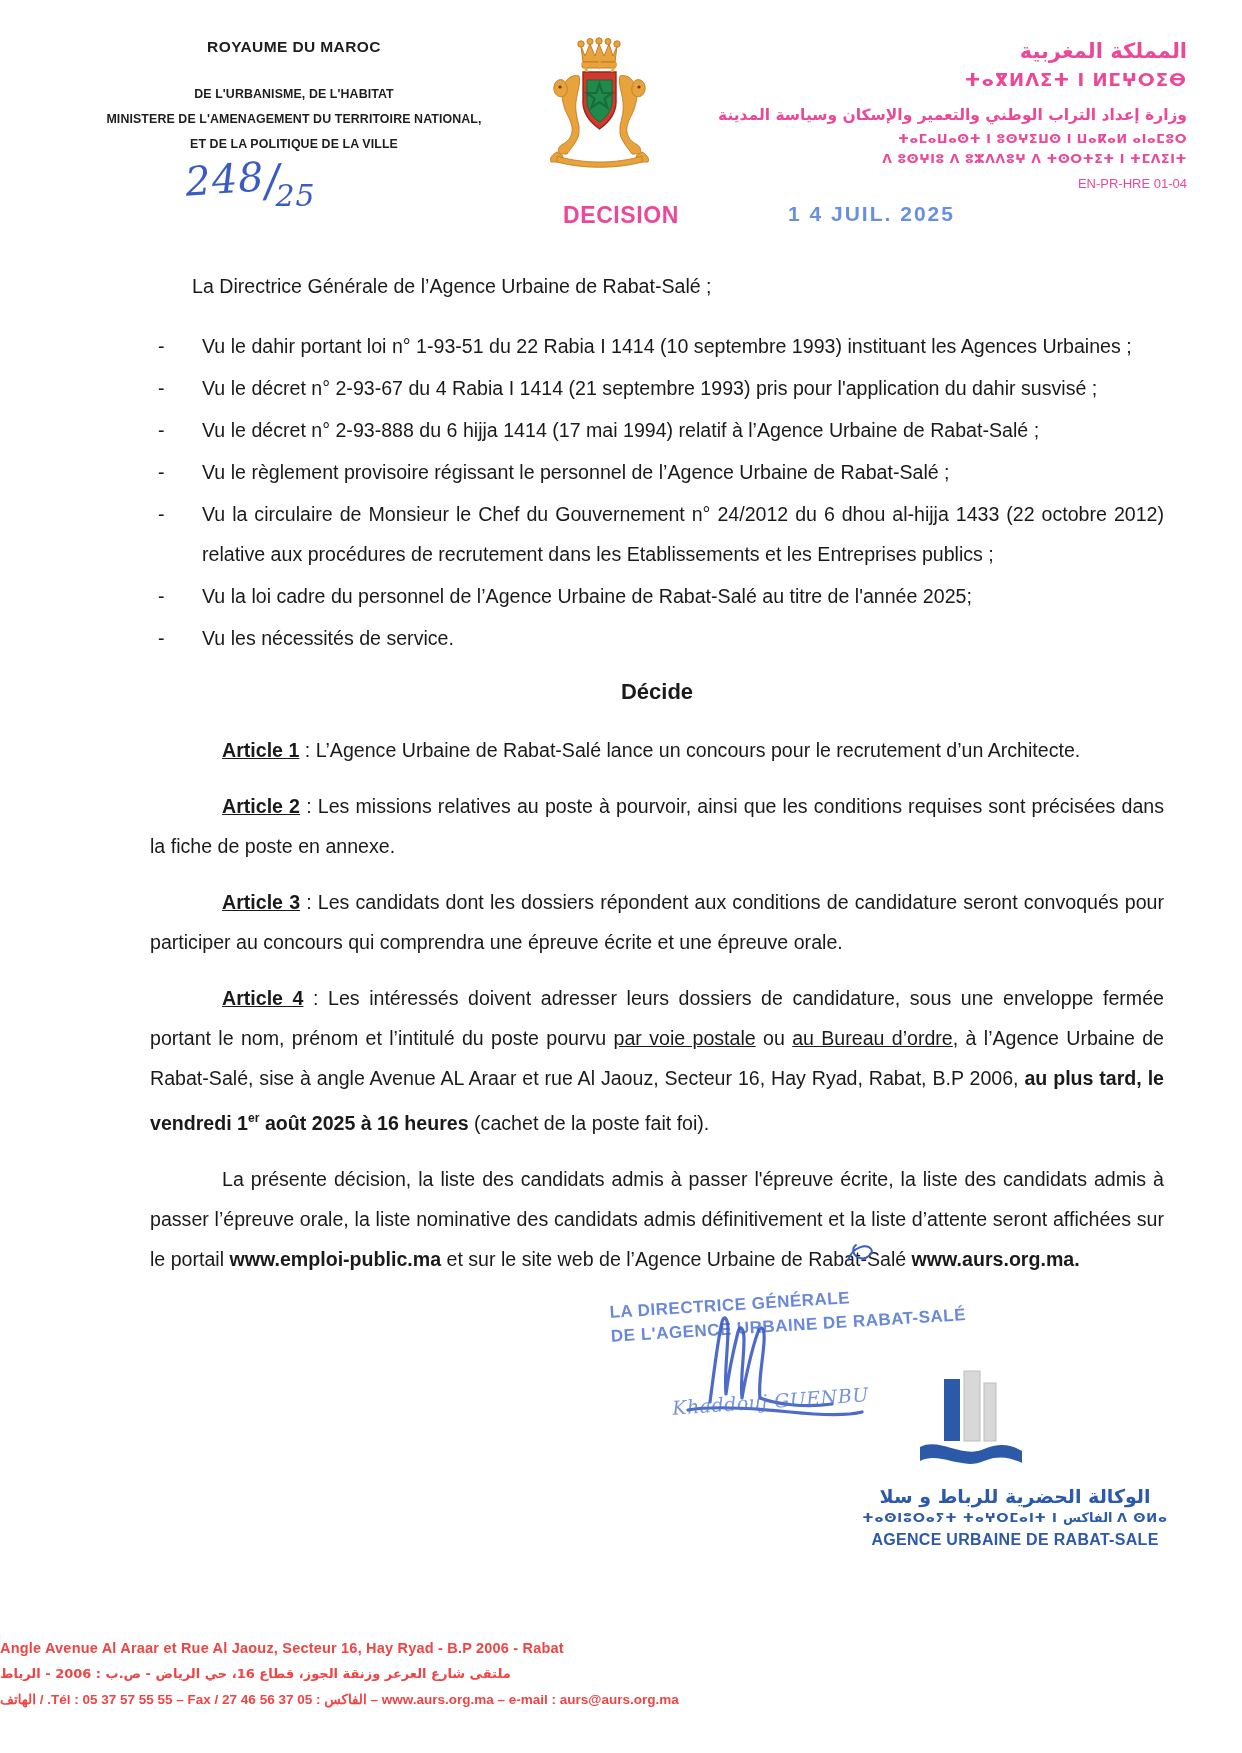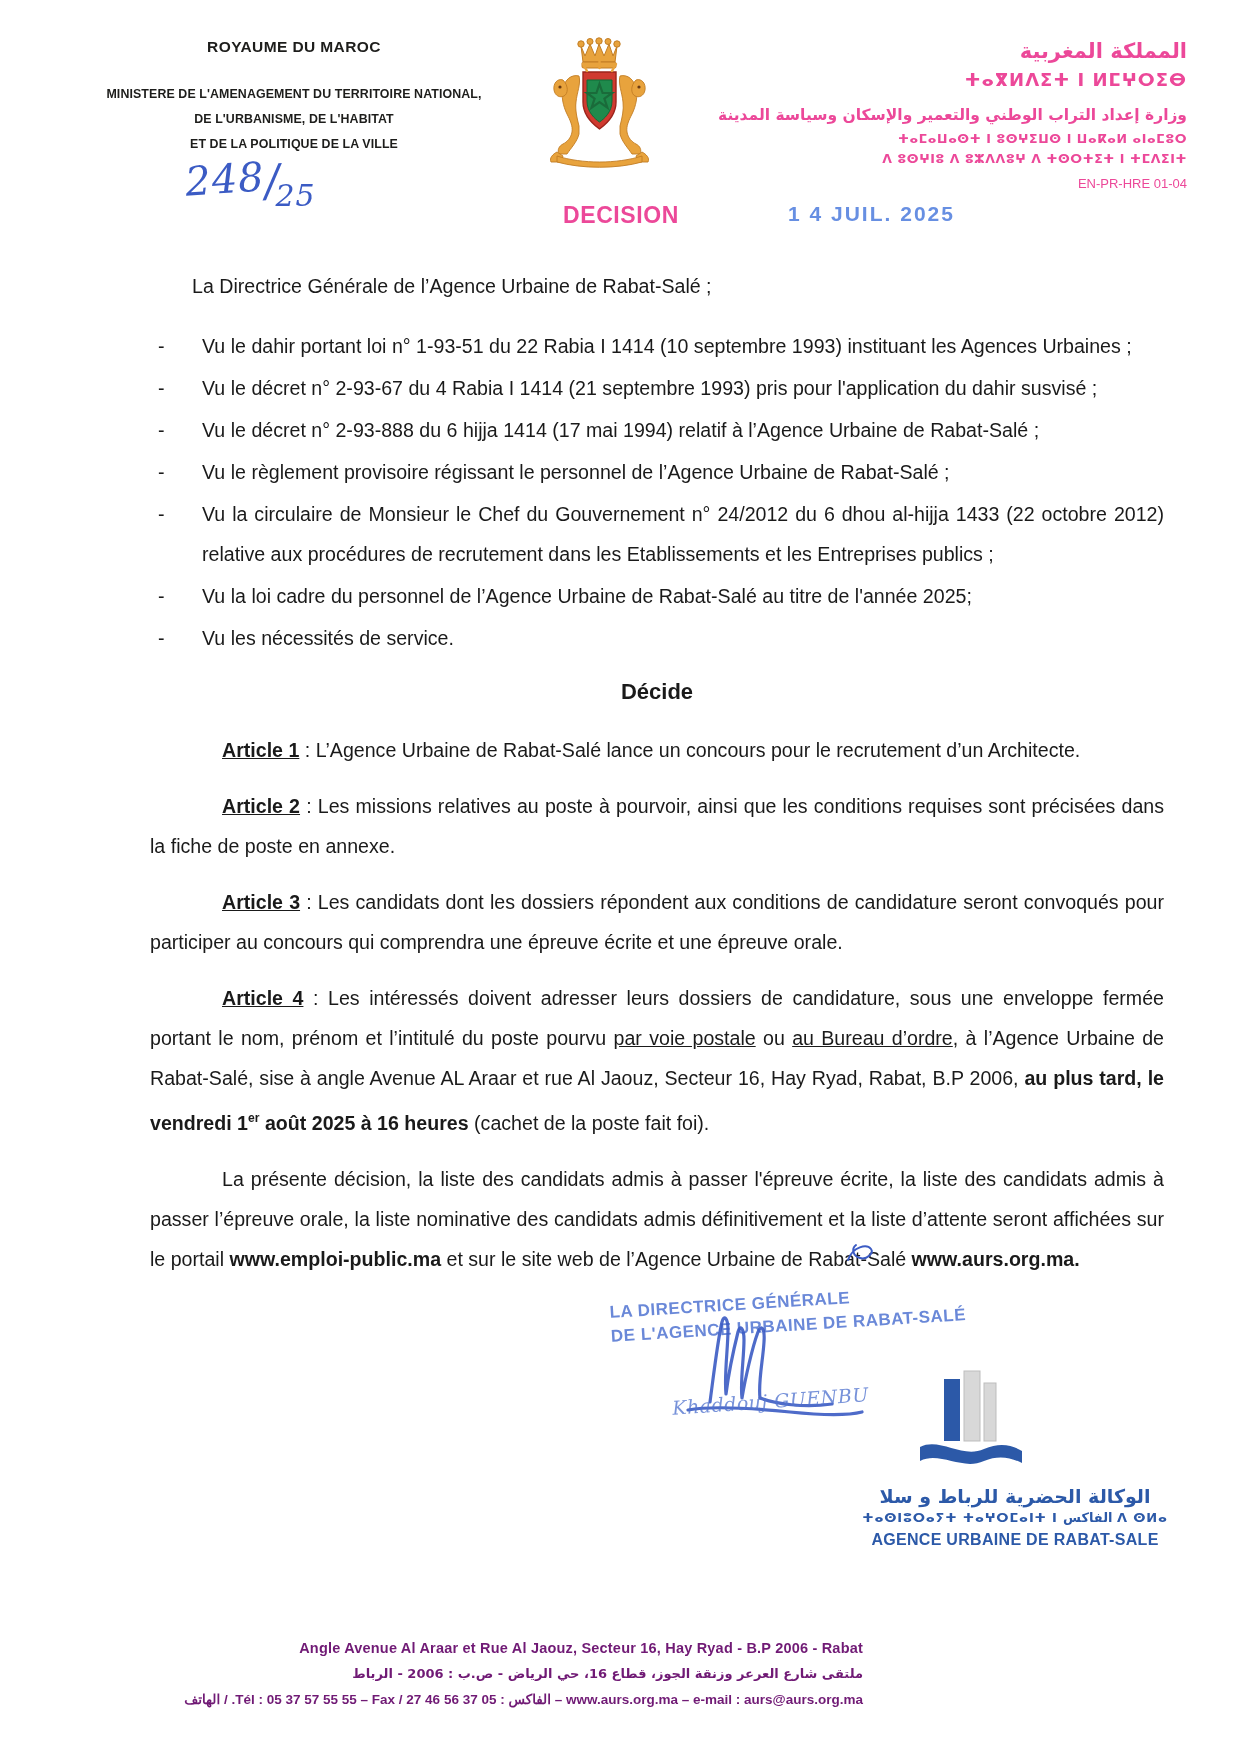--- a/index.html
+++ b/index.html
@@ -284,45 +284,44 @@
     font-weight: bold;
     letter-spacing: 0.3px;
   }
 
   
   .footer {
     position: absolute;
     left: 0;
     top: 1635px;
     width: 820px;
-    text-align: right;
-    color: #701a75;
-    font-weight: bold;
-    margin-left: 43px;
+    text-align: left;
+    color: #ef4444;
+    font-weight: bold;
   }
   .f-line1 { font-size: 14.5px; line-height: 26px; letter-spacing: 0.2px; }
   .f-line2 {
     font-size: 13px;
     line-height: 26px;
     direction: rtl;
     font-family: "DejaVu Sans", sans-serif;
   }
   .f-line3 { font-size: 13.5px; line-height: 26px; }
 </style>
 </head>
 <body>
 
 <div class="page">
 
   <div class="header">
 
     <div class="hdr-left">
       <div class="hdr-kingdom">ROYAUME DU MAROC</div>
+      <div class="hdr-ministry-line">DE L'URBANISME, DE L'HABITAT</div>
       <div class="hdr-ministry-line">MINISTERE DE L'AMENAGEMENT DU TERRITOIRE NATIONAL,</div>
-      <div class="hdr-ministry-line">DE L'URBANISME, DE L'HABITAT</div>
       <div class="hdr-ministry-line">ET DE LA POLITIQUE DE LA VILLE</div>
     </div>
 
     <div class="hdr-center">
       <svg class="coat" viewBox="0 0 145 140" xmlns="http://www.w3.org/2000/svg">
 
         <g fill="#e8a33d" stroke="#c27d24" stroke-width="1">
           <path d="M54 16 L58 26 L63 14 L68 26 L72 14 L77 26 L82 14 L86 26 L90 16 L88 32 L56 32 Z"></path>
           <circle cx="54" cy="14" r="3.2"></circle>
             <circle cx="63" cy="11.5" r="3"></circle>

